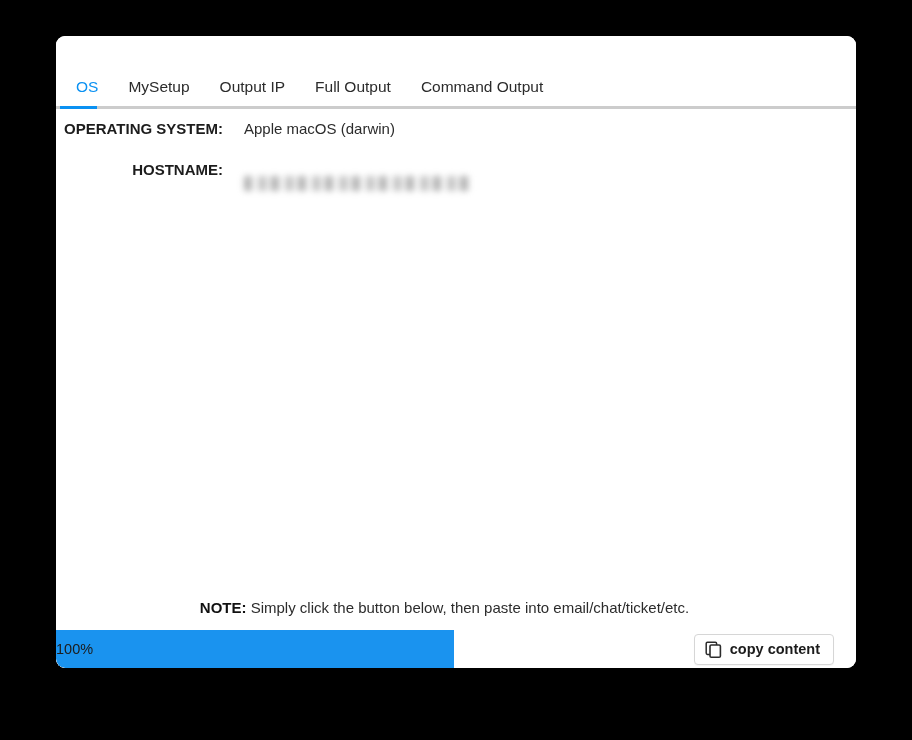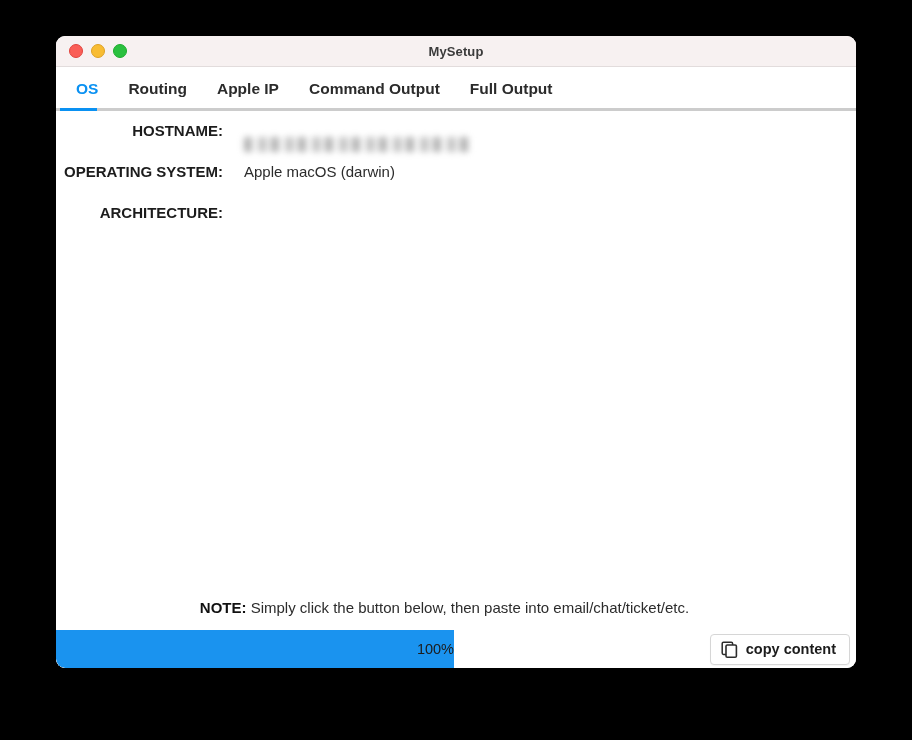--- a/index.html
+++ b/index.html
@@ -69,26 +69,27 @@
     padding: 13px 0 0 0;
   }
   #tabs {
     display: flex;
     align-items: flex-end;
     padding-left: 5px;
     gap: 0;
   }
   .tab {
     font-size: 15.5px;
-    font-weight: bold;
+    font-weight: normal;
     color: #2b2b2b;
     padding: 0 15px 10px 15px;
     cursor: pointer;
     white-space: nowrap;
     line-height: 18px;
+    margin-top: 29px;
   }
   .tab.active { color: #0a91f2; }
   #tab-rule {
     height: 3px;
     background: #cccccc;
     width: 100%;
     position: relative;
   }
   #tab-indicator {
     position: absolute;
@@ -170,29 +171,29 @@
     position: relative;
     background: #ffffff;
     display: flex;
     align-items: stretch;
   }
   #progress {
     width: 398px;
     background: #1a93ef;
     display: flex;
     align-items: center;
-    justify-content: flex-end;
+    justify-content: flex-start;
     color: #1c1c1c;
     font-size: 14.5px;
     border-bottom-left-radius: 9px;
   }
   #bottom-spacer { flex: 1 1 auto; }
   #copy-btn {
     align-self: center;
-    margin-right: 6px;
+    margin-right: 22px;
     height: 29px;
     padding: 0 13px 0 10px;
     background: #ffffff;
     border: 1px solid #d6d6d6;
     border-radius: 4px;
     display: flex;
     align-items: center;
     gap: 8px;
     font-size: 14.5px;
     font-weight: bold;
@@ -200,57 +201,48 @@
     cursor: pointer;
     box-shadow: 0 1px 1px rgba(0,0,0,0.04);
   }
   #copy-btn svg { display: block; }
 </style>
 </head>
 <body>
 
 <div id="window">
 
-  <div id="titlebar">
-    <div id="traffic">
-      <span class="light close"></span>
-      <span class="light min"></span>
-      <span class="light max"></span>
-    </div>
-    <div id="window-title">MySetup</div>
-  </div>
 
   <div id="tabbar">
     <div id="tabs">
       <div class="tab active">OS</div>
-      <div class="tab">Routing</div>
-      <div class="tab">Apple IP</div>
+      <div class="tab">MySetup</div>
+      <div class="tab">Output IP</div>
+      <div class="tab">Full Output</div>
       <div class="tab">Command Output</div>
-      <div class="tab">Full Output</div>
     </div>
     <div id="tab-rule">
       <div id="tab-indicator"></div>
     </div>
   </div>
 
   <div id="content">
+
+    <div class="info-row">
+      <div class="info-label">OPERATING SYSTEM:</div>
+      <div class="info-value">Apple macOS (darwin)</div>
+    </div>
 
     <div class="info-row">
       <div class="info-label">HOSTNAME:</div>
       <div class="info-value redacted"></div>
     </div>
 
+
     <div class="info-row">
-      <div class="info-label">OPERATING SYSTEM:</div>
-      <div class="info-value">Apple macOS (darwin)</div>
-    </div>
-
-
-    <div class="info-row">
-      <div class="info-label">ARCHITECTURE:</div>
     </div>
 
     <div id="note">
       <b>NOTE:</b>
       <span>Simply click the button below, then paste into email/chat/ticket/etc.</span>
     </div>
   </div>
 
   <div id="bottombar">
     <div id="progress">

